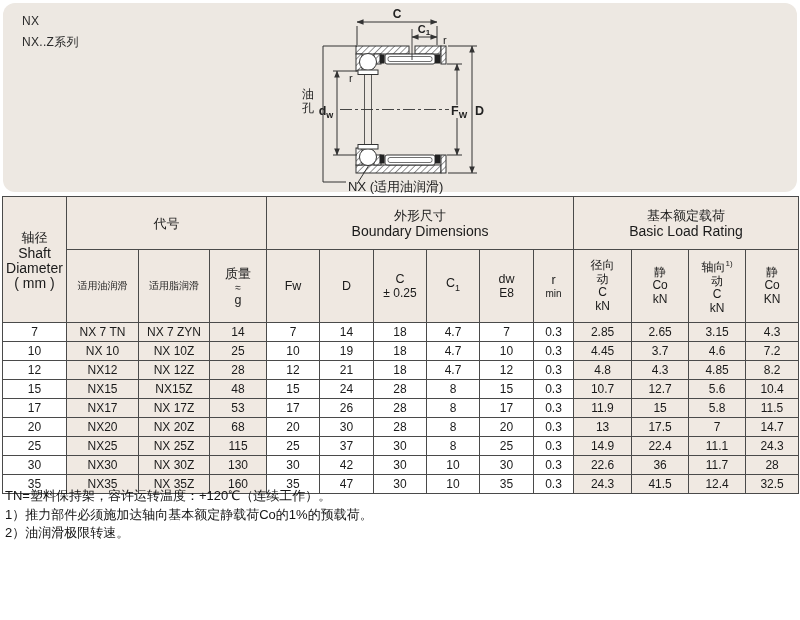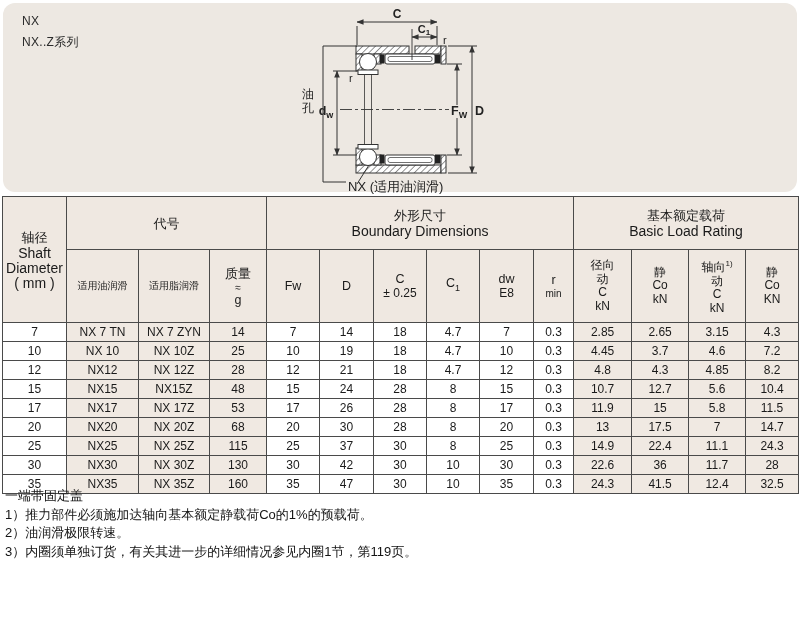--- a/index.html
+++ b/index.html
@@ -379,17 +379,16 @@
         <td>0.3</td>
         <td class="beige">24.3</td>
         <td class="beige">41.5</td>
         <td class="beige">12.4</td>
         <td class="beige">32.5</td>
       </tr>
     </tbody>
 </table>
 
 <div class="notes">
-  <div>一端带固定盖</div>
+  <div>TN=塑料保持架，容许运转温度：+120℃（连续工作）。</div>
   <div>1）推力部件必须施加达轴向基本额定静载荷Co的1%的预载荷。</div>
   <div>2）油润滑极限转速。</div>
-  <div>3）内圈须单独订货，有关其进一步的详细情况参见内圈1节，第119页。</div>
 </div>
 
 </body></html>

